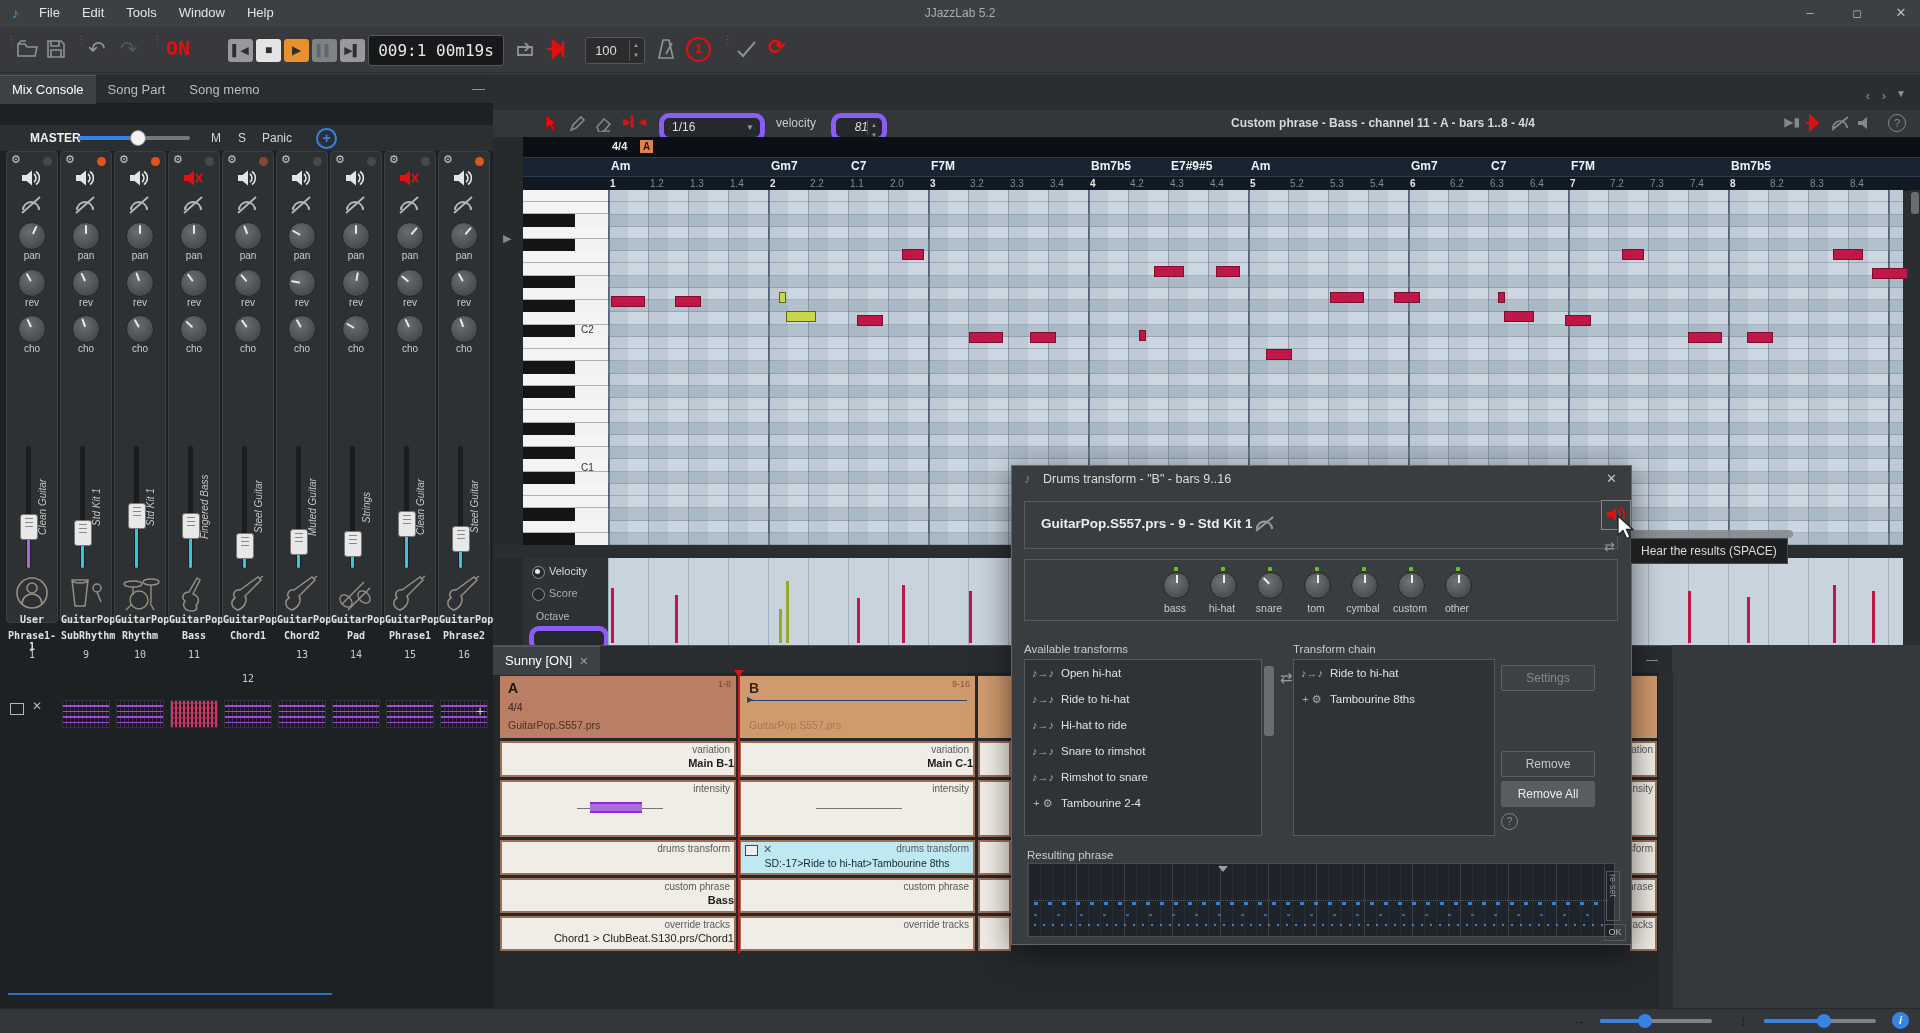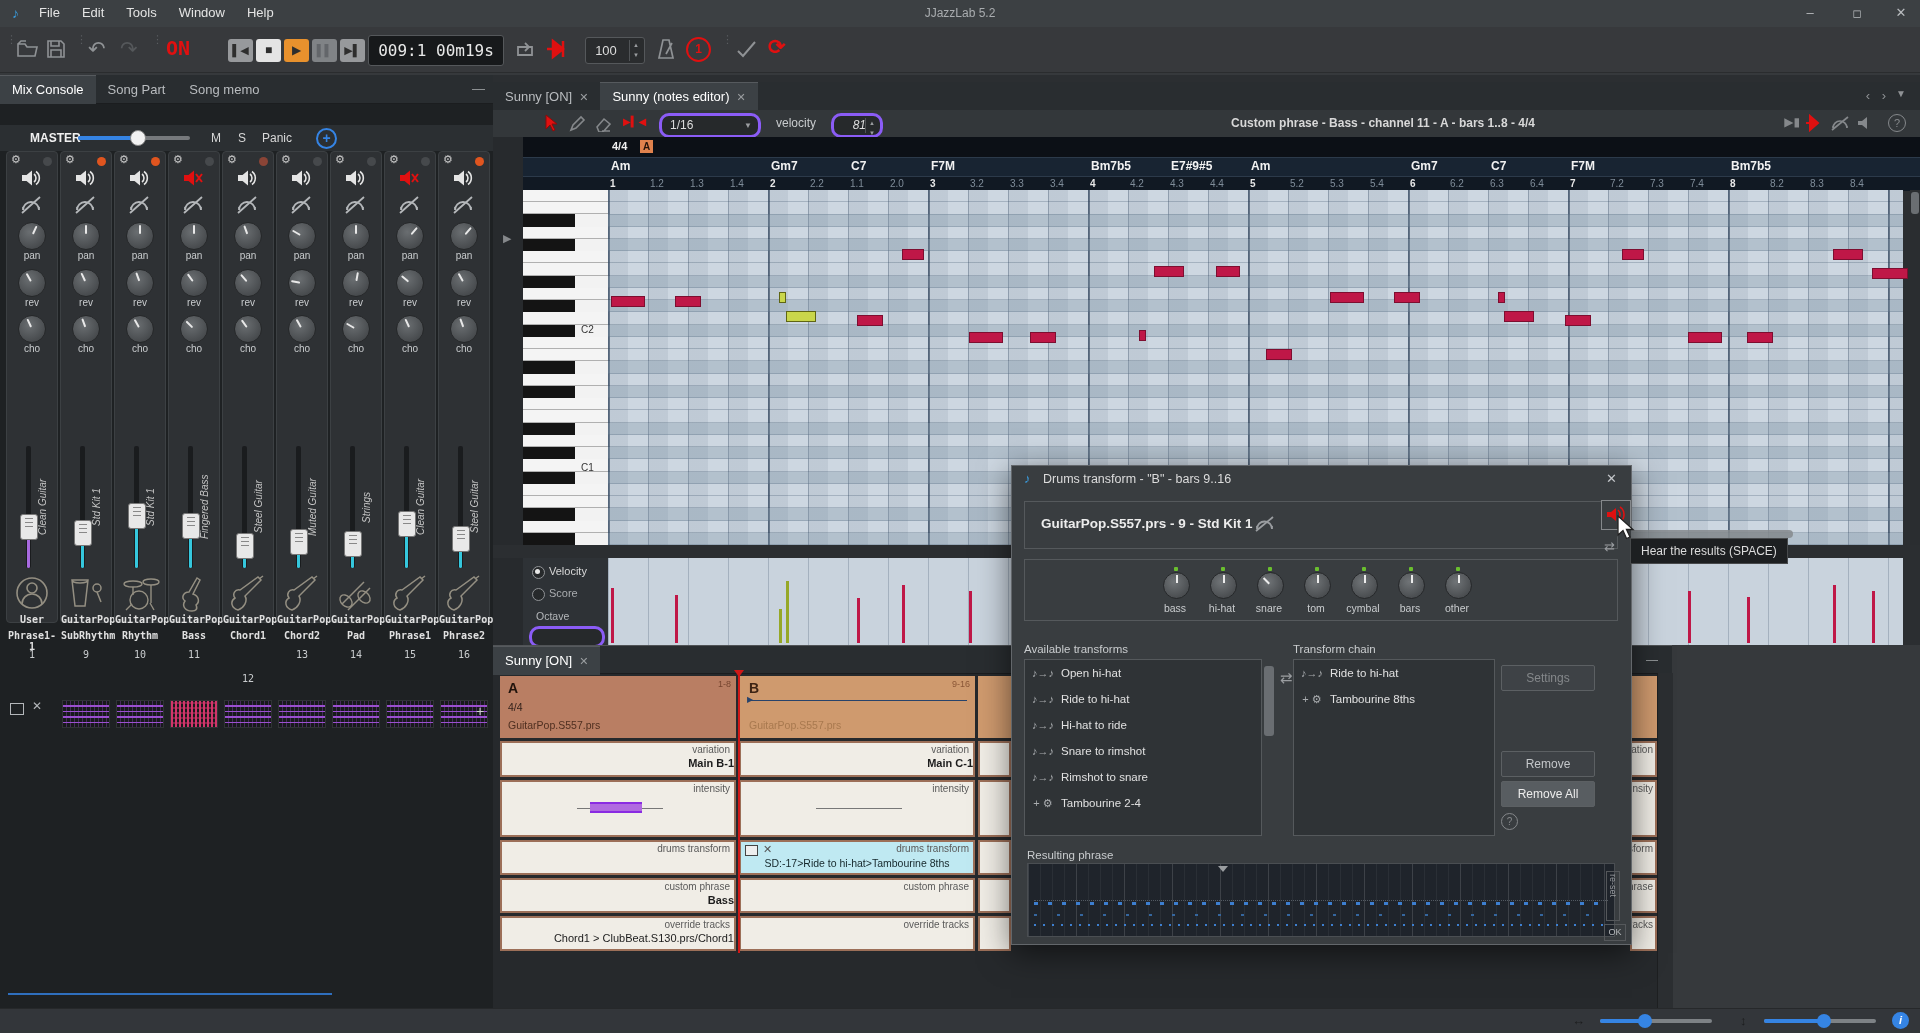--- a/index.html
+++ b/index.html
@@ -50,21 +50,21 @@
   .fader-handle{position:absolute;left:13px;width:16px;height:24px;background:#e8e8e8;border-radius:3px;border:1px solid #777;}
   .fader-handle i{display:block;height:1px;background:#888;margin:3px 4px 2px 4px;}
   .inst-lbl{position:absolute;left:30px;top:290px;height:130px;font-size:10px;font-style:italic;color:#c4c4c4;
     writing-mode:vertical-rl;transform:rotate(180deg);text-align:center;}
   .strip .icon-zone{position:absolute;left:3px;top:422px;width:44px;height:36px;}
   .strip .nm{position:absolute;width:100%;text-align:center;font-weight:bold;font-size:10px;color:#e0e0e0;font-family:"DejaVu Sans Mono",monospace;}
   .thumb{position:absolute;top:625px;height:26px;width:46px;background:#17191b;border:1px solid #303335;}
   
   #editor{left:493px;top:75px;width:1427px;height:570px;background:#2b2e31;}
   #ed-toolbar{left:0;top:35px;width:100%;height:27px;background:#33373a;border-bottom:1px solid #222;}
-  .dd{background:#26292b;border:3px solid #8b5cf6;border-radius:10px;color:#ddd;font-size:12px;}
+  .dd{background:#26292b;border:5px solid #8b5cf6;border-radius:10px;color:#ddd;font-size:12px;}
   #ed-title{font-weight:bold;font-size:12px;color:#d8d8d8;}
   #timesig-row{left:30px;top:62px;width:1397px;height:20px;background:#0c1016;}
   #chord-row{left:30px;top:82px;width:1397px;height:19px;background:#182432;border-top:1px solid #2c3a4a;}
   #ruler-row{left:30px;top:101px;width:1397px;height:14px;background:#111923;border-top:1px solid #2c3a4a;}
   .chord{position:absolute;top:1px;font-size:12px;font-weight:bold;color:#f2f2f2;}
   .rl{position:absolute;top:1px;font-size:10px;}
   #keys{left:30px;top:115px;width:85px;height:355px;background:#f2f2f2;}
   .krow{position:absolute;left:0;width:85px;box-sizing:border-box;}
   .krow.w{border-bottom:1px solid #b0b0b0;background:#f4f4f4;}
   .krow.b .bk{position:absolute;left:0;top:0;width:52px;height:100%;background:#141414;border-bottom:1px solid #333;}
@@ -545,21 +545,20 @@
         <div class="thumb" style="left: 278px; background-image: repeating-linear-gradient(0deg, transparent 0px, transparent 4px, rgb(155, 79, 208) 4px, rgb(155, 79, 208) 5.5px), repeating-linear-gradient(90deg, transparent 0px, transparent 3px, rgba(155, 79, 208, 0.35) 3px, rgba(155, 79, 208, 0.35) 4px);"></div>
         <div class="thumb" style="left: 332px; background-image: repeating-linear-gradient(0deg, transparent 0px, transparent 4px, rgb(155, 79, 208) 4px, rgb(155, 79, 208) 5.5px), repeating-linear-gradient(90deg, transparent 0px, transparent 3px, rgba(155, 79, 208, 0.35) 3px, rgba(155, 79, 208, 0.35) 4px);"></div>
         <div class="thumb" style="left: 386px; background-image: repeating-linear-gradient(0deg, transparent 0px, transparent 4px, rgb(155, 79, 208) 4px, rgb(155, 79, 208) 5.5px), repeating-linear-gradient(90deg, transparent 0px, transparent 3px, rgba(155, 79, 208, 0.35) 3px, rgba(155, 79, 208, 0.35) 4px);"></div>
         <div class="thumb" style="left: 440px; background-image: repeating-linear-gradient(0deg, transparent 0px, transparent 4px, rgb(155, 79, 208) 4px, rgb(155, 79, 208) 5.5px), repeating-linear-gradient(90deg, transparent 0px, transparent 3px, rgba(155, 79, 208, 0.35) 3px, rgba(155, 79, 208, 0.35) 4px);"></div>
       </div>
     <div class="abs" style="left:476px;top:628px;color:#d0d0d0;font-size:14px;">+</div>
     <div class="abs" style="left:8px;top:918px;width:324px;height:2px;background:#2f6fbe;"></div>
   </div>
 
   <div class="abs" id="editor">
-    <div class="abs tabrow" style="left:0;top:7px;width:100%;height:28px;" id="ed-tabs"><span class="tab"><span>Sunny [ON]</span><span class="x">✕</span></span><span class="tab active"><span>Sunny (notes editor)</span><span class="x">✕</span></span></div>
     <div class="abs" style="right:50px;top:13px;color:#8f9295;font-size:13px;">‹</div>
     <div class="abs" style="right:34px;top:13px;color:#8f9295;font-size:13px;">›</div>
     <div class="abs" style="right:14px;top:13px;color:#8f9295;font-size:10px;">▼</div>
 
     <div class="abs" id="ed-toolbar">
       <svg class="abs" style="left:50px;top:4px;" width="18" height="19">
           <path d="M3,1 L3,15 L7,11 L10,17 L12,16 L9,10 L14,10 Z" fill="#e01010" stroke="#8a0a0a" stroke-width="1"></path>
         </svg>
       <svg class="abs" style="left:76px;top:5px;" width="17" height="17">
           <path d="M2,15 l2,-5 l8,-8 l3,3 l-8,8 z" fill="none" stroke="#85888b" stroke-width="1.6"></path>
@@ -927,21 +926,21 @@
           <div class="dklbl" style="left: 268px; top: 42px;">tom</div>
           <div class="dknob" style="left: 326px; top: 12px;">
             <div class="dot"></div>
             <div class="tick" style="transform: rotate(0deg);"></div>
           </div>
           <div class="dklbl" style="left: 315px; top: 42px;">cymbal</div>
           <div class="dknob" style="left: 373px; top: 12px;">
             <div class="dot"></div>
             <div class="tick" style="transform: rotate(0deg);"></div>
           </div>
-          <div class="dklbl" style="left: 362px; top: 42px;">bars</div>
+          <div class="dklbl" style="left: 362px; top: 42px;">custom</div>
           <div class="dknob" style="left: 420px; top: 12px;">
             <div class="dot"></div>
             <div class="tick" style="transform: rotate(0deg);"></div>
           </div>
           <div class="dklbl" style="left: 409px; top: 42px;">other</div>
         </div>
     </div>
 
     <span class="dlg-lbl" style="left:12px;top:177px;">Available transforms</span>
     <div class="abs listbox" style="left:12px;top:193px;width:236px;height:175px;" id="avail-list">

